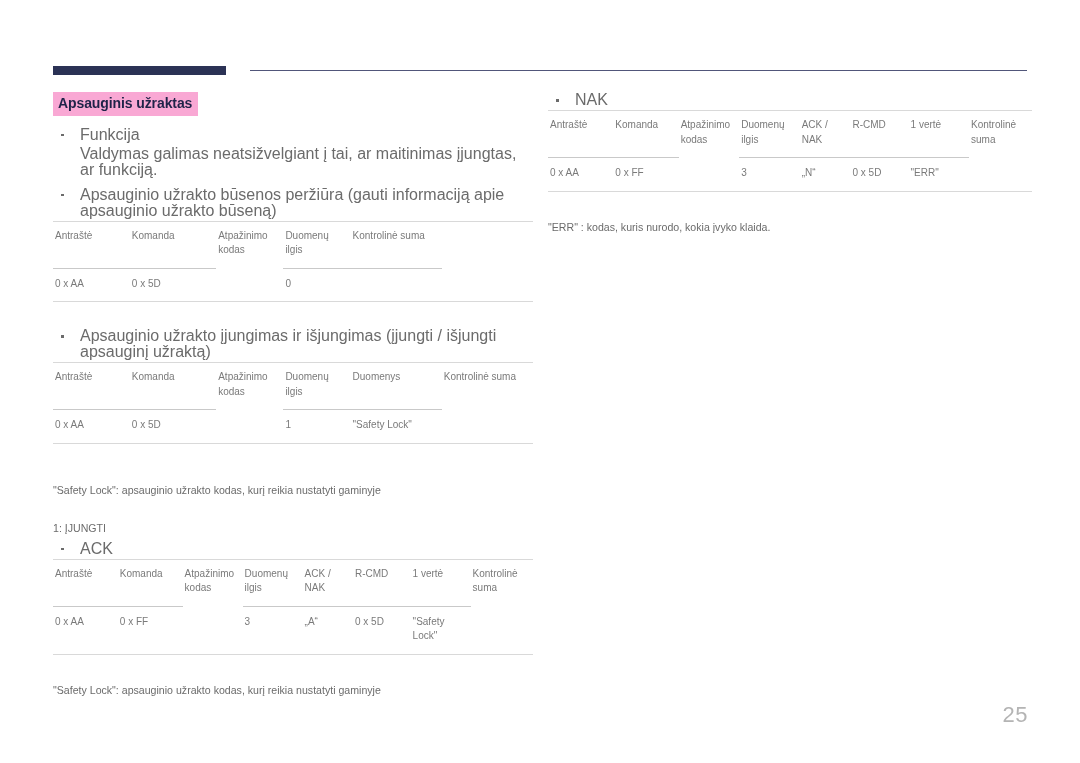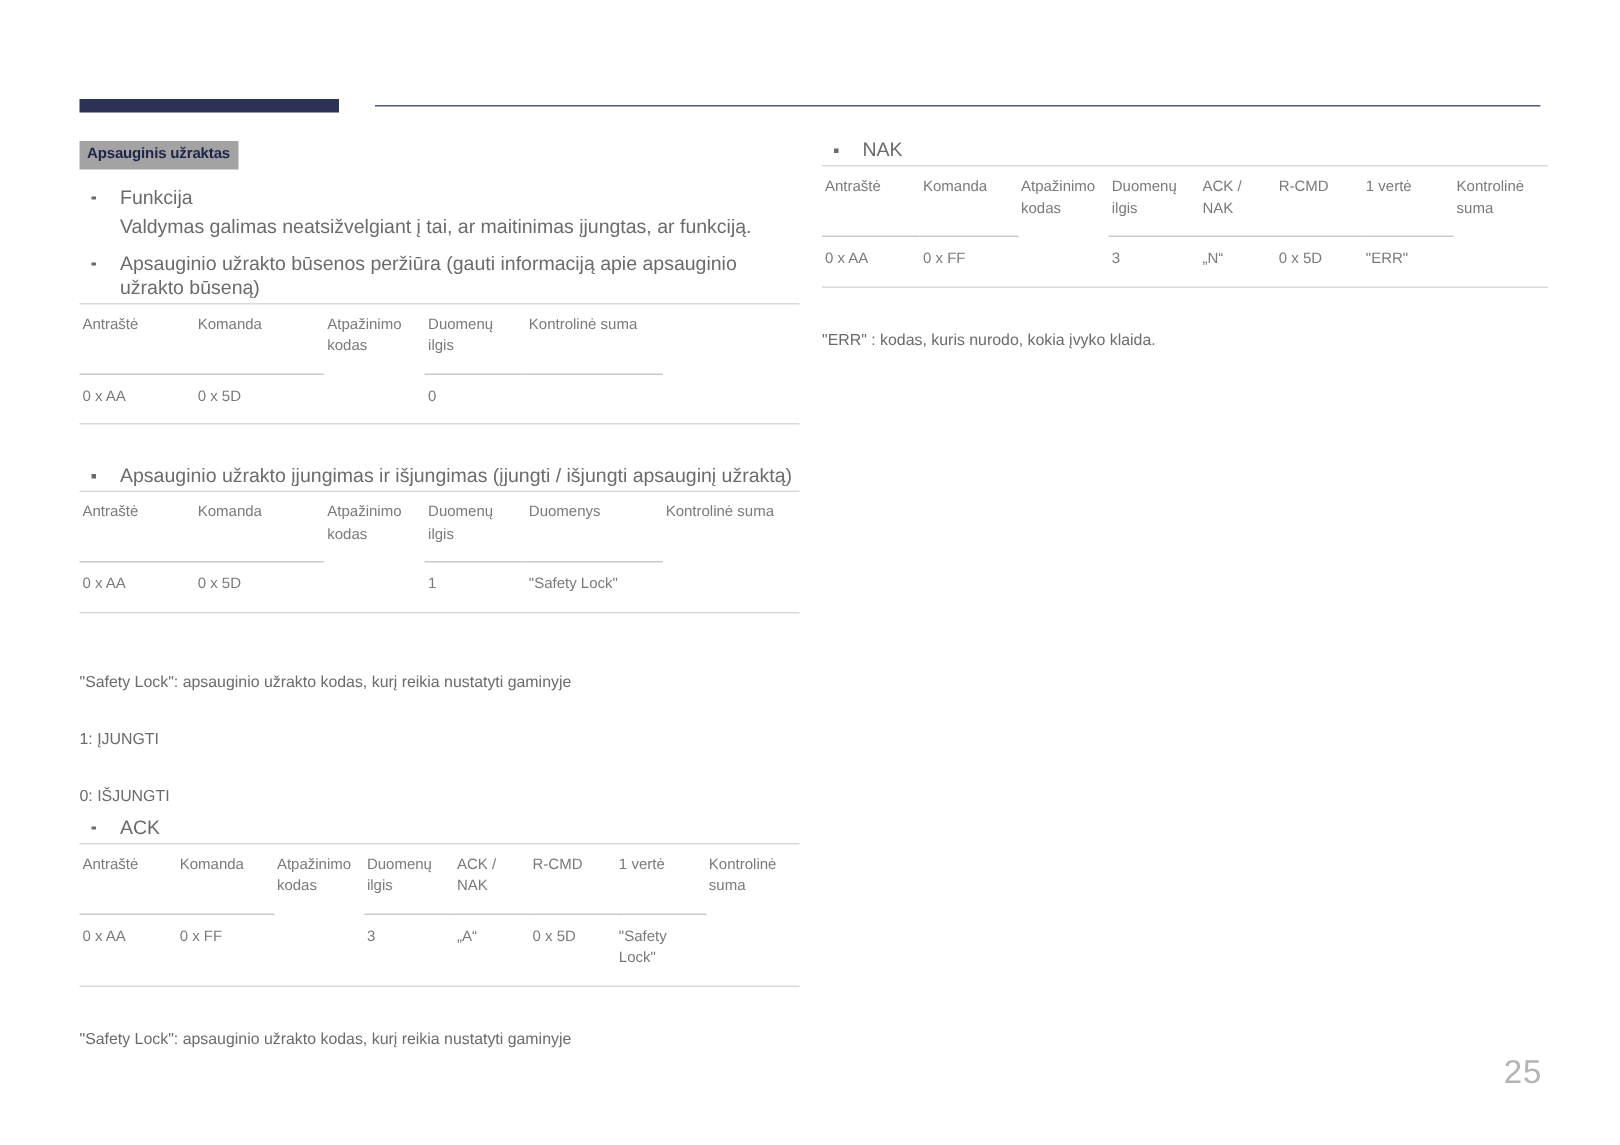--- a/index.html
+++ b/index.html
@@ -58,35 +58,35 @@
   .col-right {
     position: absolute;
     left: 548px;
     top: 92px;
     width: 484px;
   }
 
   
   .section-heading {
     display: inline-block;
-    background: #a3a3a3;
+    background: #f9a8d4;
     color: #1f2348;
-    font-size: 10px;
+    font-size: 14px;
     font-weight: bold;
     line-height: 1.35;
     padding: 2px 6px 3px 5px;
     margin: 0 0 11px 0;
     letter-spacing: -0.1px;
   }
 
   
   .bullet {
     position: relative;
     padding-left: 27px;
-    font-size: 13px;
+    font-size: 16px;
     line-height: 16px;
     color: #6b6b6b;
     margin-bottom: 2px;
   }
   .bullet::before {
     content: "";
     position: absolute;
     left: 8px;
     top: 7px;
     width: 2.5px;
@@ -312,21 +312,20 @@
         </tbody>
       </table>
       <div class="rule-bottom"></div>
     </div>
 
     <div style="height:22px"></div>
 
     
     <p class="para">"Safety Lock": apsauginio užrakto kodas, kurį reikia nustatyti gaminyje</p>
     <p class="para">1: ĮJUNGTI</p>
-    <p class="para">0: IŠJUNGTI</p>
 
     <div style="height:5px"></div>
 
     
     <div class="bullet">ACK</div>
     <div class="table-block">
       <div class="rule-top"></div>
       <table class="tbl">
         <colgroup>
           <col style="width:13.5%">

